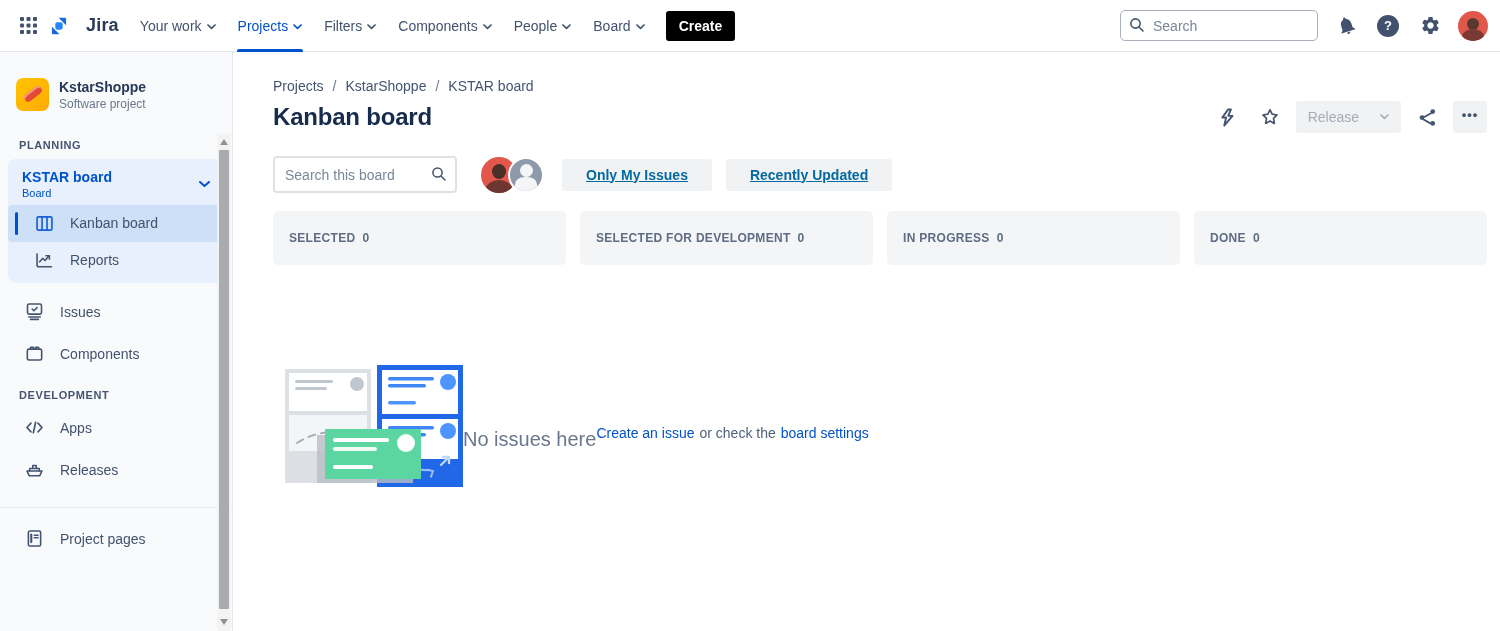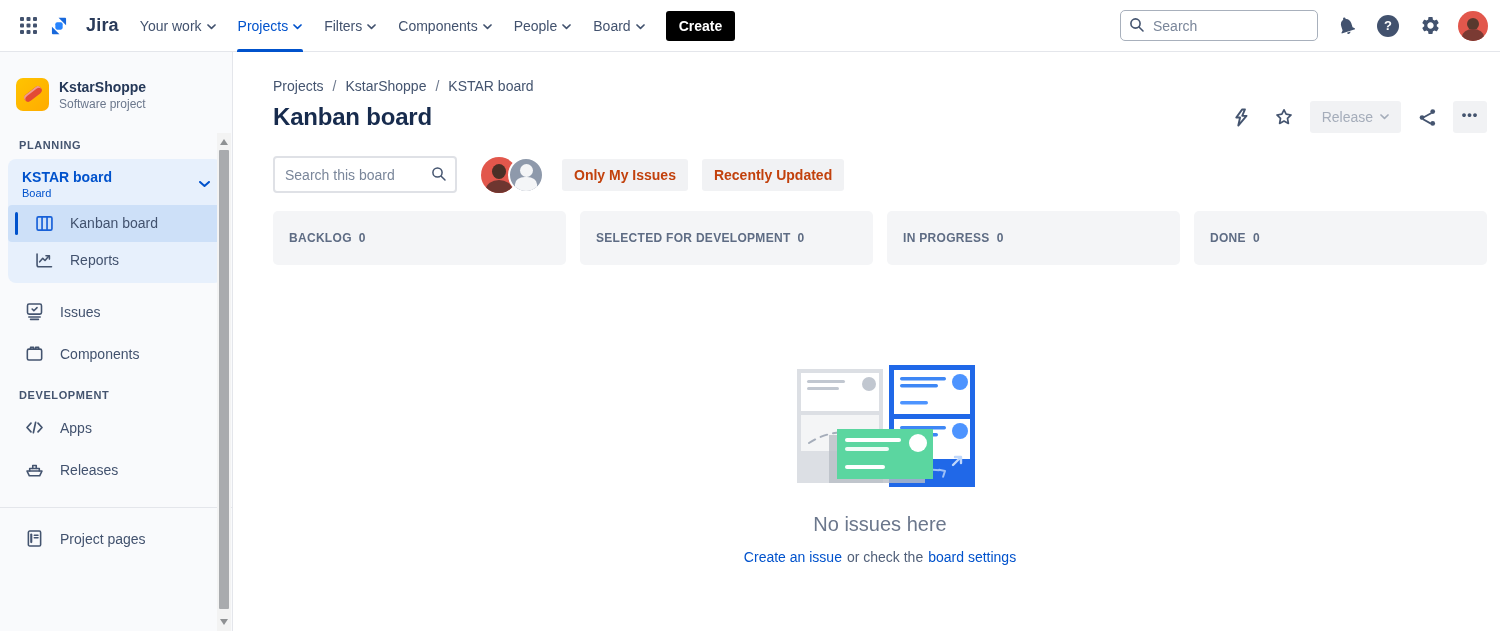--- a/index.html
+++ b/index.html
@@ -83,49 +83,49 @@
   .breadcrumb { display:flex; align-items:center; gap:9px; font-size:14px; color:#44546F; }
   .breadcrumb a { color:#44546F; }
   .breadcrumb .sep { color:#6B778C; }
   .title-row { display:flex; align-items:center; margin-top:7px; }
   .page-title { font-size:24px; font-weight:700; color:#172B4D; letter-spacing:-.2px; }
   .title-actions { margin-left:auto; display:flex; align-items:center; gap:10px; }
   .ta-icon { width:32px; height:32px; display:flex; align-items:center; justify-content:center;
     border-radius:3px; cursor:pointer; }
   .release-btn { background:#F1F2F4; color:#A5ADBA; border:none; border-radius:3px; height:32px;
     padding:12px 12px; font-size:14px; font-weight:500; font-family:inherit; display:flex;
-    align-items:center; gap:7px; cursor:default; }
+    align-items:center; gap:21px; cursor:default; }
   .more-btn { background:#F1F2F4; border:none; border-radius:3px; height:32px; width:34px;
     color:#44546E; font-size:13px; font-weight:700; letter-spacing:1px; cursor:pointer; padding-bottom:6px; }
 
   .board-toolbar { display:flex; align-items:center; margin-top:23px; }
   .board-search { position:relative; }
   .board-search input { width:184px; height:37px; border:2px solid #DFE1E6; border-radius:4px;
     padding:0 34px 0 10px; font-size:14px; color:#172B4D; font-family:inherit; outline:none; background:#fff; }
   .board-search input::placeholder { color:#7A869A; }
   .board-search .mag { position:absolute; right:10px; top:10px; }
   .avatars { display:flex; align-items:center; margin-left:24px; }
   .b-avatar { width:36px; height:36px; border-radius:50%; position:relative; overflow:hidden; cursor:pointer; }
   .b-avatar.photo { background:#E2574C; z-index:1; }
   .b-avatar.photo .head { position:absolute; left:50%; top:22%; width:14px; height:15px; margin-left:-7px; border-radius:50%; background:#4A2F26; }
   .b-avatar.photo .body { position:absolute; left:50%; top:64%; width:26px; height:18px; margin-left:-13px; border-radius:50% 50% 0 0; background:#6E3630; }
   .b-avatar.default { margin-left:-9px; background:#8E99AB; border:2px solid #fff; z-index:2; }
   .b-avatar.default .head { position:absolute; left:50%; top:17%; width:13px; height:13px; margin-left:-6.5px; border-radius:50%; background:#F4F5F7; }
   .b-avatar.default .body { position:absolute; left:50%; top:58%; width:22px; height:16px; margin-left:-11px; border-radius:45% 45% 0 0; background:#F4F5F7; }
-  .filter-btn { height:32px; padding:0 12px; margin-left:14px; background:#F1F2F4; border:none;
-    border-radius:3px; font-size:14px; font-weight:600; color:#c2410c; font-family:inherit; cursor:pointer; }
+  .filter-btn { height:32px; padding:0 24px; margin-left:14px; background:#F1F2F4; border:none;
+    border-radius:3px; font-size:14px; font-weight:600; color:#0369a1; font-family:inherit; cursor:pointer;text-decoration:underline; }
   .filter-btn:first-of-type { margin-left:18px; }
 
   .columns { display:flex; gap:14px; margin-top:18px; }
   .column { flex:1; height:54px; background:#F4F5F7; border-radius:5px; display:flex;
     align-items:center; padding:0 16px; }
   .col-name { font-size:12px; font-weight:700; color:#5E6C84; letter-spacing:.3px; }
   .col-count { font-size:12px; font-weight:700; color:#5E6C84; margin-left:7px; }
 
-  .empty-state { display:flex; flex-direction:column; align-items:center; margin-top:100px; }
+  .empty-state { display:flex; flex-direction:row; align-items:center; margin-top:100px; }
   .empty-title { font-size:20px; color:#6B778C; margin-top:26px; }
   .empty-links { display:flex; gap:5px; font-size:14px; margin-top:13px; align-items:center; }
   .empty-links a { color:#0052CC; }
   .empty-links span { color:#505F79; }
 </style>
 </head>
 <body>
 
 <nav class="topnav">
   <div class="appswitcher">
@@ -395,21 +395,21 @@
             <div class="head"></div>
             <div class="body"></div>
           </div>
       </div>
       <button class="filter-btn">Only My Issues</button>
       <button class="filter-btn">Recently Updated</button>
     </div>
 
     <div class="columns">
       <div class="column">
-        <span class="col-name">BACKLOG</span>
+        <span class="col-name">SELECTED</span>
         <span class="col-count">0</span>
       </div>
       <div class="column">
         <span class="col-name">SELECTED FOR DEVELOPMENT</span>
         <span class="col-count">0</span>
       </div>
       <div class="column">
         <span class="col-name">IN PROGRESS</span>
         <span class="col-count">0</span>
       </div>

